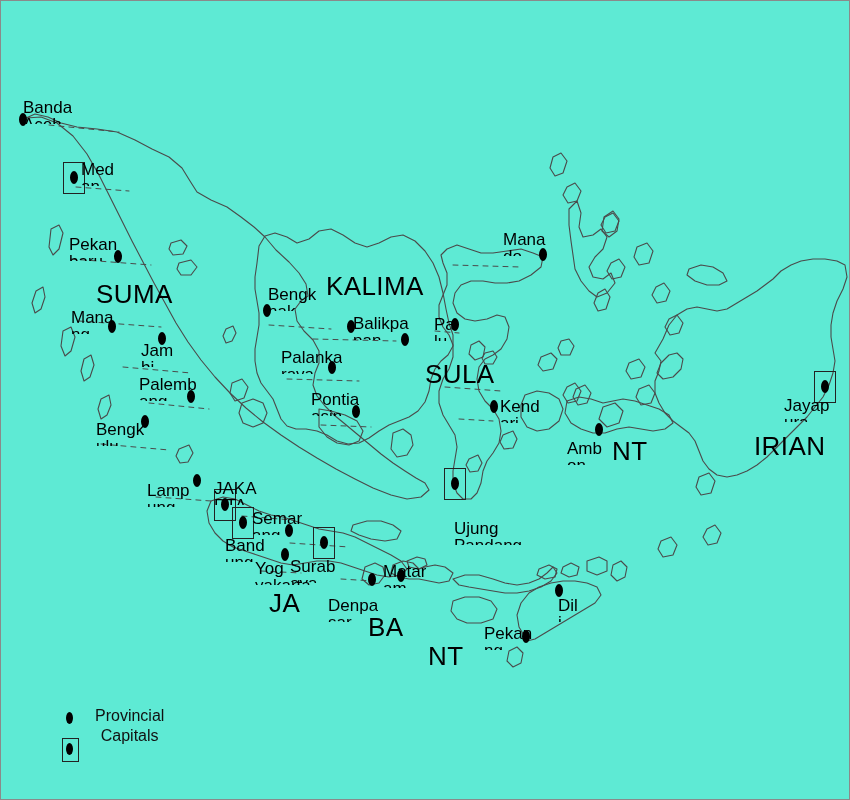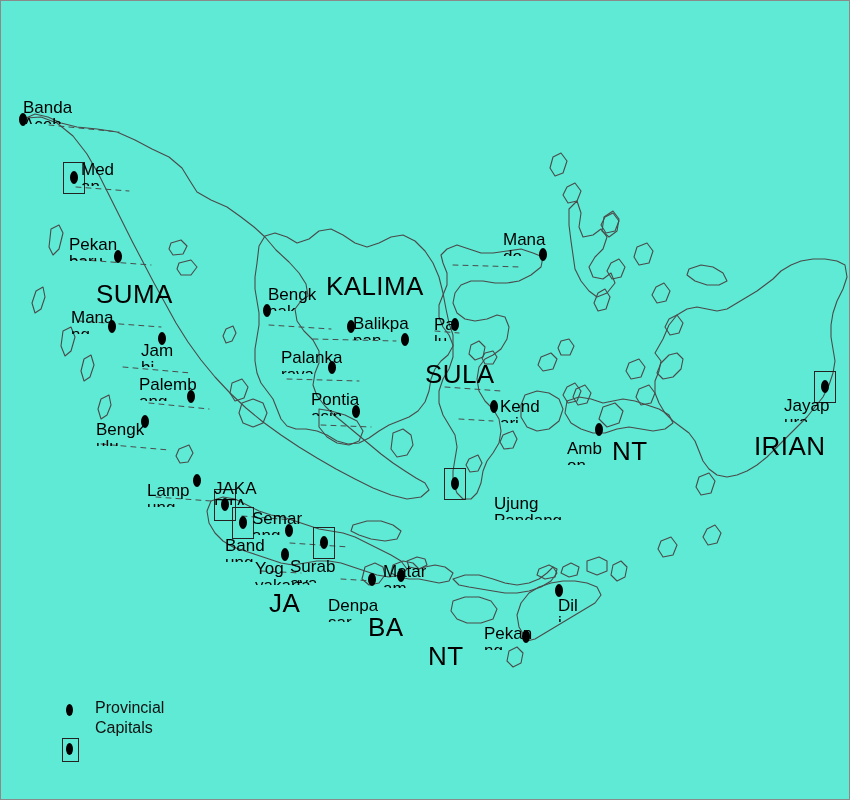--- a/index.html
+++ b/index.html
@@ -361,21 +361,21 @@
         <span class="l1">Pa</span>
         <span class="l2">lu</span>
       </div>
       <div class="dot" style="left: 489px; top: 399px; width: 8px; height: 13px;"></div>
       <div class="place nm" style="left: 499px; top: 397px; height: 25px;">
         <span class="l1">Kend</span>
         <span class="l2">ari</span>
       </div>
       <div class="dot" style="left: 450px; top: 476px; width: 8px; height: 13px;"></div>
       <div class="sel-box" style="left: 443px; top: 467px; width: 20px; height: 30px;"></div>
-      <div class="place nm" style="left: 453px; top: 494px; height: 25px; margin-left: 40px;">
+      <div class="place nm" style="left: 453px; top: 519px; height: 25px;">
         <span class="l1">Ujung</span>
         <span class="l2">Pandang</span>
       </div>
       <div class="dot" style="left: 594px; top: 422px; width: 8px; height: 13px;"></div>
       <div class="place nm" style="left: 566px; top: 439px; height: 25px;">
         <span class="l1">Amb</span>
         <span class="l2">on</span>
       </div>
       <div class="dot" style="left: 820px; top: 379px; width: 8px; height: 13px;"></div>
       <div class="sel-box" style="left: 813px; top: 370px; width: 20px; height: 30px;"></div>
@@ -414,21 +414,21 @@
         <span class="l1">NT</span>
         <span class="l2">T</span>
       </div>
       <div class="place prov" style="left: 611px; top: 437px; height: 30px;">
         <span class="l1">NT</span>
         <span class="l2">T</span>
       </div>
     </div>
 
   <div id="legend">
-      <div class="leg-row" style="top: 0px; width: 440px;">
+      <div class="leg-row" style="top: 8px; width: 440px; text-align: center;">
         <div class="leg-mark">
           <div class="dot" style="width: 7px; height: 12px; left: 5px; top: 3px;"></div>
         </div>
         <div class="leg-text"><span class="l1">Provincial</span><span class="l2">Capitals</span></div>
       </div>
       <div class="leg-row" style="top: 36px; width: 440px;">
         <div class="leg-mark">
           <div class="sel-box" style="left: 1px; top: 1px; width: 15px; height: 22px;"></div>
           <div class="dot" style="width: 7px; height: 12px; left: 5px; top: 6px;"></div>
         </div>

